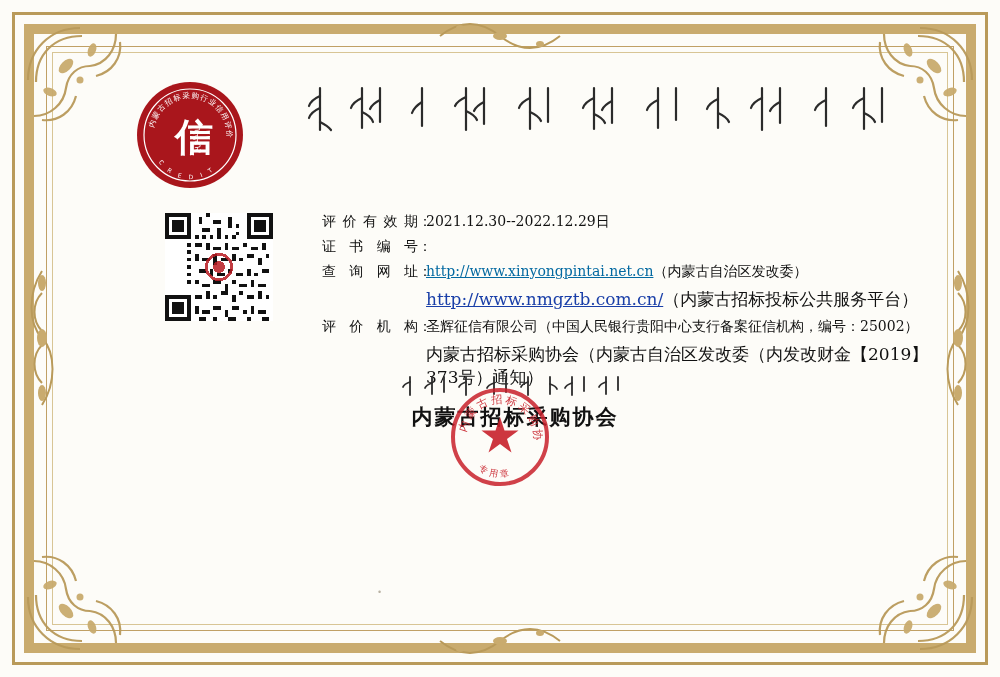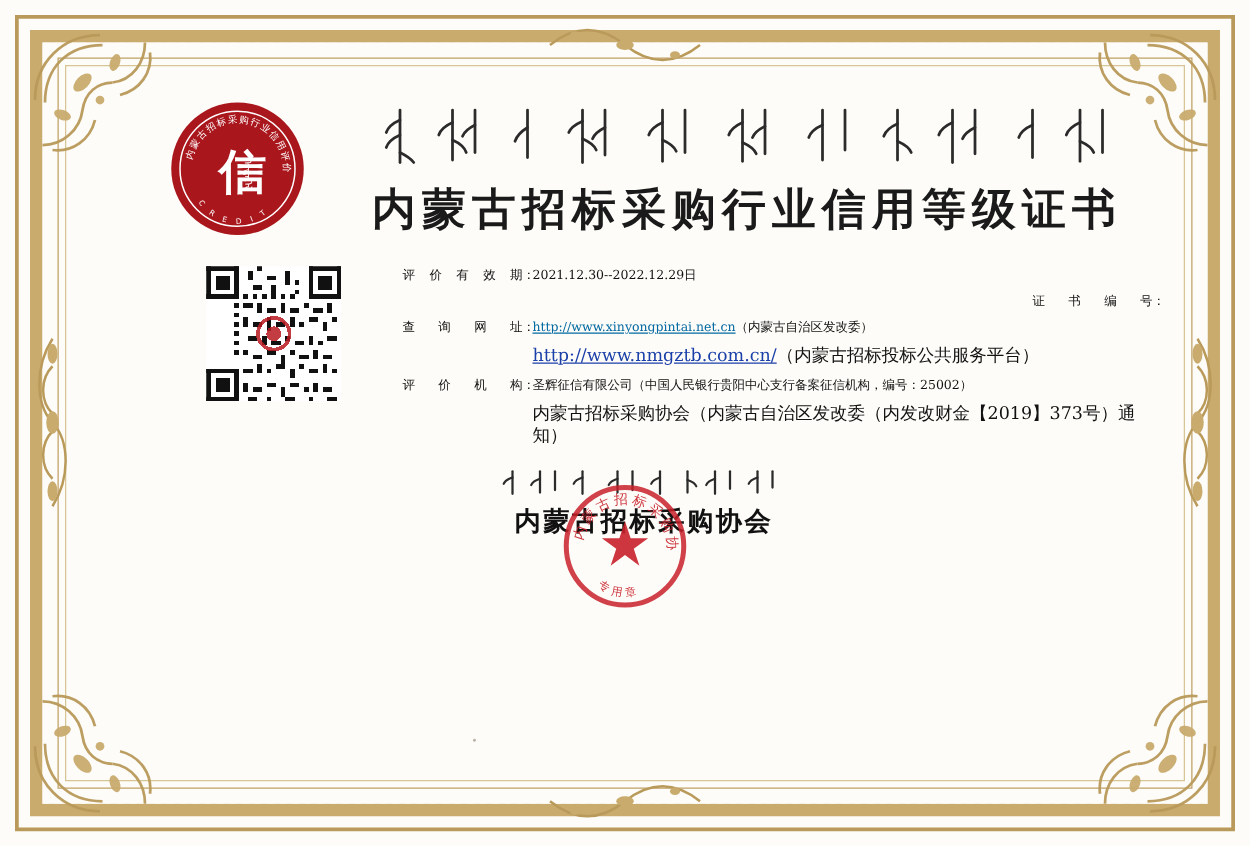--- a/index.html
+++ b/index.html
@@ -181,38 +181,37 @@
   .details {
     position: absolute;
     left: 262px;
     top: 0;
     right: 10px;
   }
   .d-row {
     display: flex;
     align-items: baseline;
     margin-bottom: 7px;
-    font-size: 10px;
+    font-size: 14px;
     font-family: "DejaVu Serif", serif;
     color: #111;
-    justify-content: flex-end;
   }
   .d-label {
     width: 96px;
     flex: 0 0 96px;
     text-align: justify;
     text-align-last: justify;
     font-weight: normal;
   }
   .d-sep { width: 8px; flex: 0 0 8px; }
   .d-value { flex: 1 1 auto; }
   .d-value a { color: #0369a1; text-decoration: underline; }
   .d-sub {
     margin-left: 104px;
-    font-size: 14px;
+    font-size: 17px;
     font-family: "DejaVu Serif", serif;
     margin-bottom: 7px;
     color: #111;
   }
   .d-sub a { color: #1a3fa8; text-decoration: underline; }
 
   
   .signature {
     position: relative;
     margin-top: 2px;
@@ -445,21 +444,20 @@
               <path d="M528,6 L528,44"></path>
                 <path d="M528,18 q-9,4 -11,10"></path>
 
               <path d="M566,6 L566,47"></path>
                 <path d="M566,16 q-9,4 -11,10"></path>
                 <path d="M566,31 q9,4 11,9"></path>
                 <path d="M584,6 L584,40"></path>
             </g>
           </svg>
         </div>
-        <div class="main-title">内蒙古招标采购行业信用等级证书</div>
       </div>
     </div>
 
     <div class="body-text">
     </div>
 
     <div class="details-wrap">
 
       <svg class="qr" viewBox="0 0 29 29" shape-rendering="crispEdges">
         <rect width="29" height="29" fill="#ffffff"></rect>

